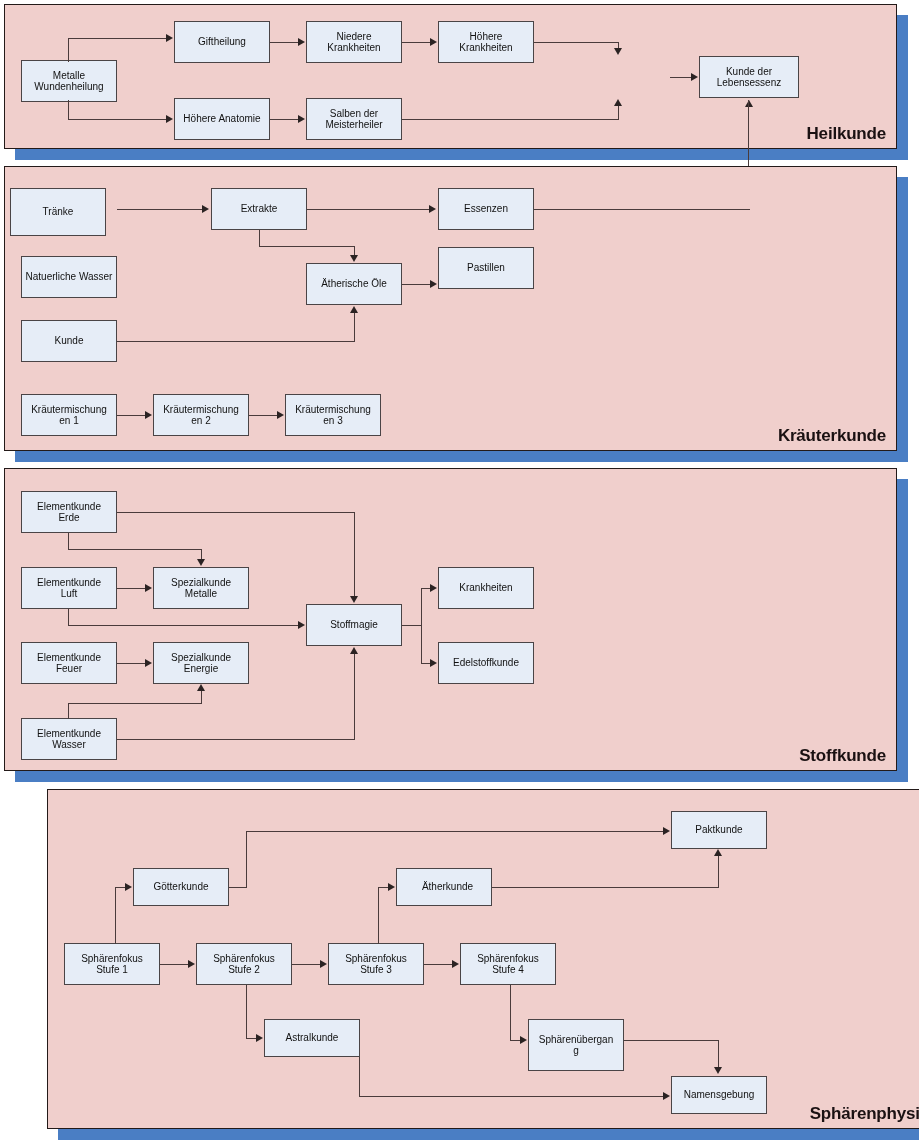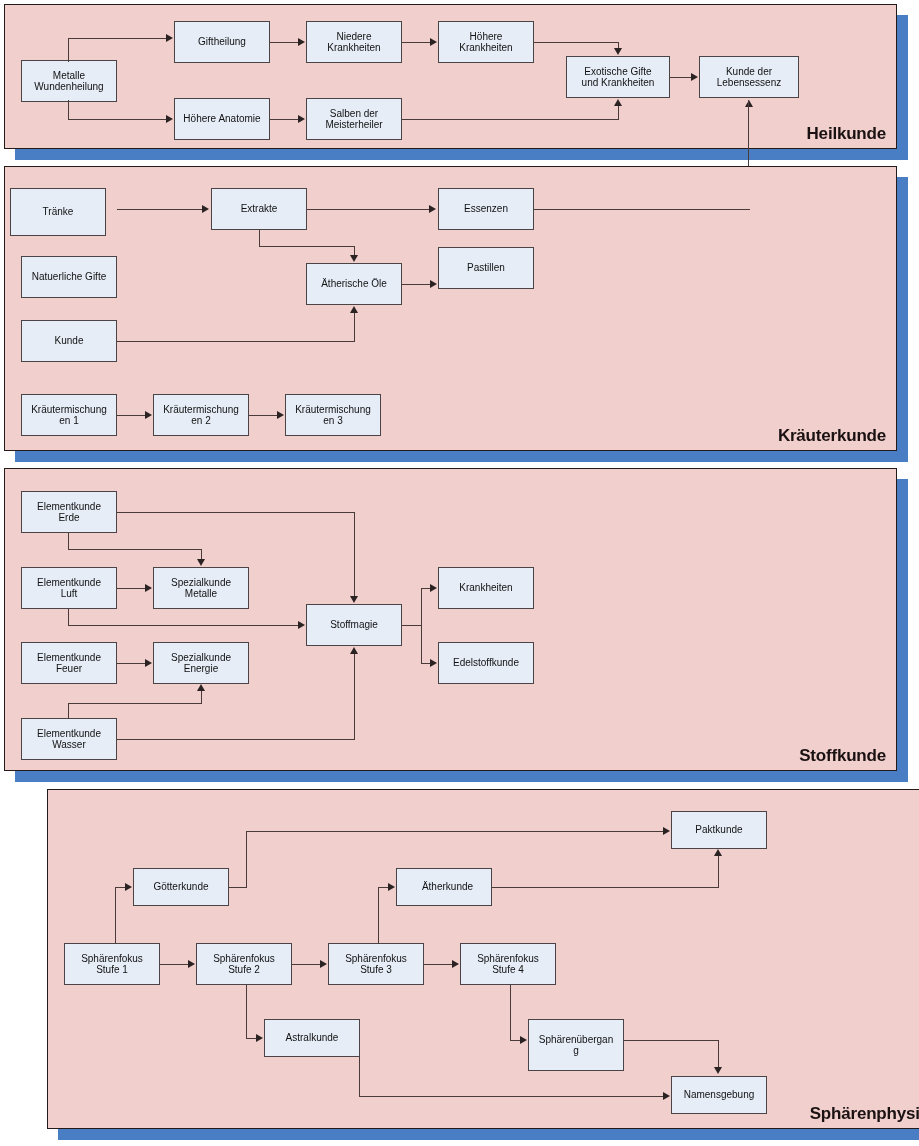--- a/index.html
+++ b/index.html
@@ -96,22 +96,20 @@
 Krankheiten</div>
 
     <div class="node" style="left:433px; top:16px; width:96px; height:42px;">Höhere
 Krankheiten</div>
 
     <div class="node" style="left:169px; top:93px; width:96px; height:42px;">Höhere Anatomie</div>
 
     <div class="node" style="left:301px; top:93px; width:96px; height:42px;">Salben der
 Meisterheiler</div>
 
-    <div class="node" style="left:561px; top:51px; width:104px; height:42px;">Exotische Gifte
-und Krankheiten</div>
 
     <div class="node" style="left:694px; top:51px; width:100px; height:42px;">Kunde der
 Lebensessenz</div>
 
     <div class="v-line" style="left:63px; top:33px; height:24px;"></div>
     <div class="h-line" style="left:63px; top:33px; width:99px;"></div>
     <div class="arrow right" style="left:161px; top:29px;"></div>
 
     <div class="v-line" style="left:63px; top:95px; height:19px;"></div>
     <div class="h-line" style="left:63px; top:114px; width:99px;"></div>
@@ -145,21 +143,21 @@
   <div class="v-line" style="left:748px; top:100px; height:108px;"></div>
 
   <div class="panel" style="left:4px; top:166px; width:893px; height:285px;">
 
     <div class="node" style="left:5px; top:21px; width:96px; height:48px;">Tränke</div>
 
     <div class="node" style="left:206px; top:21px; width:96px; height:42px;">Extrakte</div>
 
     <div class="node" style="left:433px; top:21px; width:96px; height:42px;">Essenzen</div>
 
-    <div class="node" style="left:16px; top:89px; width:96px; height:42px;">Natuerliche Gifte</div>
+    <div class="node" style="left:16px; top:89px; width:96px; height:42px;">Natuerliche Wasser</div>
 
     <div class="node" style="left:301px; top:96px; width:96px; height:42px;">Ätherische Öle</div>
 
     <div class="node" style="left:433px; top:80px; width:96px; height:42px;">Pastillen</div>
 
     <div class="node" style="left:16px; top:153px; width:96px; height:42px;">Kunde</div>
 
     <div class="node" style="left:16px; top:227px; width:96px; height:42px;">Kräutermischung
 en 1</div>
 

